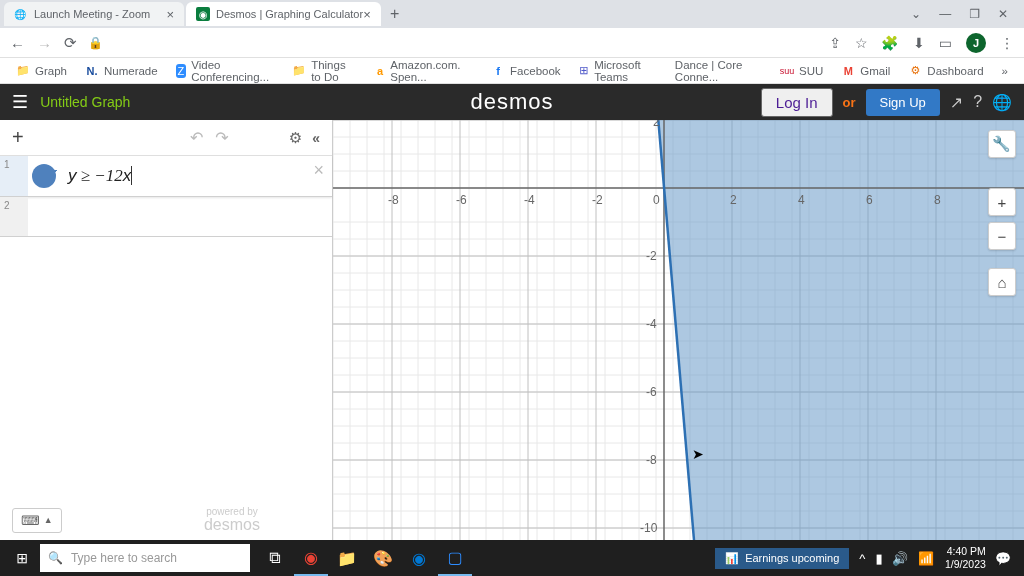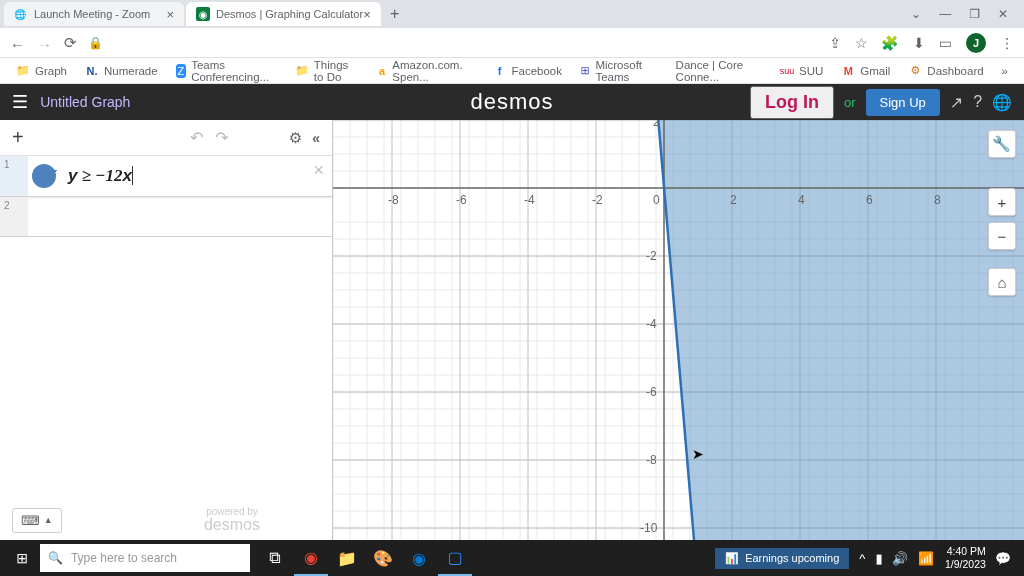--- a/index.html
+++ b/index.html
@@ -22,44 +22,44 @@
 .url-actions { display: flex; gap: 14px; color: #5f6368; font-size: 14px; align-items: center; }
 .avatar { width: 20px; height: 20px; border-radius: 50%; background: #0d652d; color: #fff; display: flex; align-items: center; justify-content: center; font-size: 11px; font-weight: bold; }
 
 .bookmarks { height: 26px; background: #fff; display: flex; align-items: center; padding: 0 16px; gap: 18px; font-size: 11.5px; color: #5f6368; border-bottom: 1px solid #e0e0e0; }
 .bookmark { display: flex; align-items: center; gap: 5px; cursor: pointer; }
 .bk-icon { width: 14px; height: 14px; display: inline-flex; align-items: center; justify-content: center; font-size: 11px; }
 
 
 .desmos-header { height: 36px; background: #2a2a2a; display: flex; align-items: center; padding: 0 12px; gap: 12px; }
 .hamburger { color: #fff; font-size: 18px; cursor: pointer; }
-.graph-title { color: #c4b5fd; font-size: 14px; }
+.graph-title { color: #84cc16; font-size: 14px; }
 .desmos-logo { position: absolute; left: 50%; transform: translateX(-50%); color: #fff; font-size: 22px; font-weight: 300; letter-spacing: 1px; }
 .header-right { margin-left: auto; display: flex; align-items: center; gap: 10px; }
-.login-btn { padding: 5px 14px; border: 1px solid #666; color: #be185d; font-size: 18px; border-radius: 3px; cursor: pointer; font-weight: bold; }
-.or-text { color: #22c55e; font-size: 13px; }
+.login-btn { padding: 5px 14px; border: 1px solid #666; color: #4c1d95; font-size: 15px; border-radius: 3px; cursor: pointer; }
+.or-text { color: #f97316; font-size: 13px; font-weight: bold; }
 .signup-btn { padding: 6px 14px; background: #3279c6; color: #fff; font-size: 13px; border-radius: 3px; cursor: pointer; border: none; }
 .header-icon { color: #ccc; font-size: 16px; cursor: pointer; }
 
 
 .main { display: flex; height: 420px; }
 .sidebar { width: 333px; background: #fff; border-right: 1px solid #ccc; position: relative; }
 .sidebar-toolbar { height: 36px; border-bottom: 1px solid #e0e0e0; display: flex; align-items: center; padding: 0 12px; }
 .add-btn { font-size: 20px; color: #444; cursor: pointer; }
 .undo-redo { display: flex; gap: 12px; margin-left: auto; margin-right: 60px; color: #bbb; font-size: 16px; }
 .gear { color: #666; font-size: 15px; cursor: pointer; margin-right: 10px; }
 .collapse { color: #666; font-size: 14px; cursor: pointer; font-weight: bold; }
 
 .expr-row { display: flex; border-bottom: 1px solid #d0d0d0; position: relative; }
 .expr-row.active { box-shadow: inset 2px 0 0 #4f81bd, 0 1px 2px rgba(0,0,0,0.1); }
 .expr-num { width: 28px; background: #e8e8e8; font-size: 10px; color: #888; padding: 3px 0 0 4px; }
 .expr-row.active .expr-num { background: #e6eef7; }
 .expr-icon { width: 24px; height: 24px; border-radius: 50%; background: #4f81bd; margin: 8px 4px; position: relative; }
 .expr-icon.inequality::after { content: ''; position: absolute; right: -2px; top: 6px; width: 12px; height: 12px; background: linear-gradient(135deg, #4f81bd 50%, transparent 50%); }
-.expr-input { flex: 1; padding: 10px 8px; font-family: 'Times New Roman', serif; font-style: italic; font-size: 17px; color: #222; font-weight: bold; }
+.expr-input { flex: 1; padding: 10px 8px; font-family: 'Times New Roman', serif; font-style: italic; font-size: 17px; color: #222; }
 .expr-delete { position: absolute; right: 8px; top: 4px; color: #bbb; font-size: 18px; cursor: pointer; }
 .expr-empty { height: 40px; }
 .expr-empty .expr-num { background: #f0f0f0; }
 
 .sidebar-footer { position: absolute; bottom: 0; left: 0; right: 0; height: 40px; display: flex; align-items: center; padding: 0 12px; }
 .keyboard-btn { border: 1px solid #ccc; border-radius: 3px; padding: 4px 8px; font-size: 13px; color: #666; cursor: pointer; display: flex; align-items: center; gap: 4px; }
 .powered { margin-left: auto; margin-right: 60px; color: #ccc; font-size: 10px; text-align: center; line-height: 1; }
 .powered .d { font-size: 16px; font-weight: 300; }
 
 
@@ -126,21 +126,21 @@
   <div class="bookmark">
       <span class="bk-icon" style="color:#f4b400">📁</span>
       <span>Graph</span>
     </div>
   <div class="bookmark">
       <span class="bk-icon" style="color:#1a4d9e;font-weight:bold">N.</span>
       <span>Numerade</span>
     </div>
   <div class="bookmark">
       <span class="bk-icon" style="background:#2d8cff;color:#fff;border-radius:3px">Z</span>
-      <span>Teams Conferencing...</span>
+      <span>Video Conferencing...</span>
     </div>
   <div class="bookmark">
       <span class="bk-icon" style="color:#f4b400">📁</span>
       <span>Things to Do</span>
     </div>
   <div class="bookmark">
       <span class="bk-icon" style="color:#ff9900;font-weight:bold">a</span>
       <span>Amazon.com. Spen...</span>
     </div>
   <div class="bookmark">

